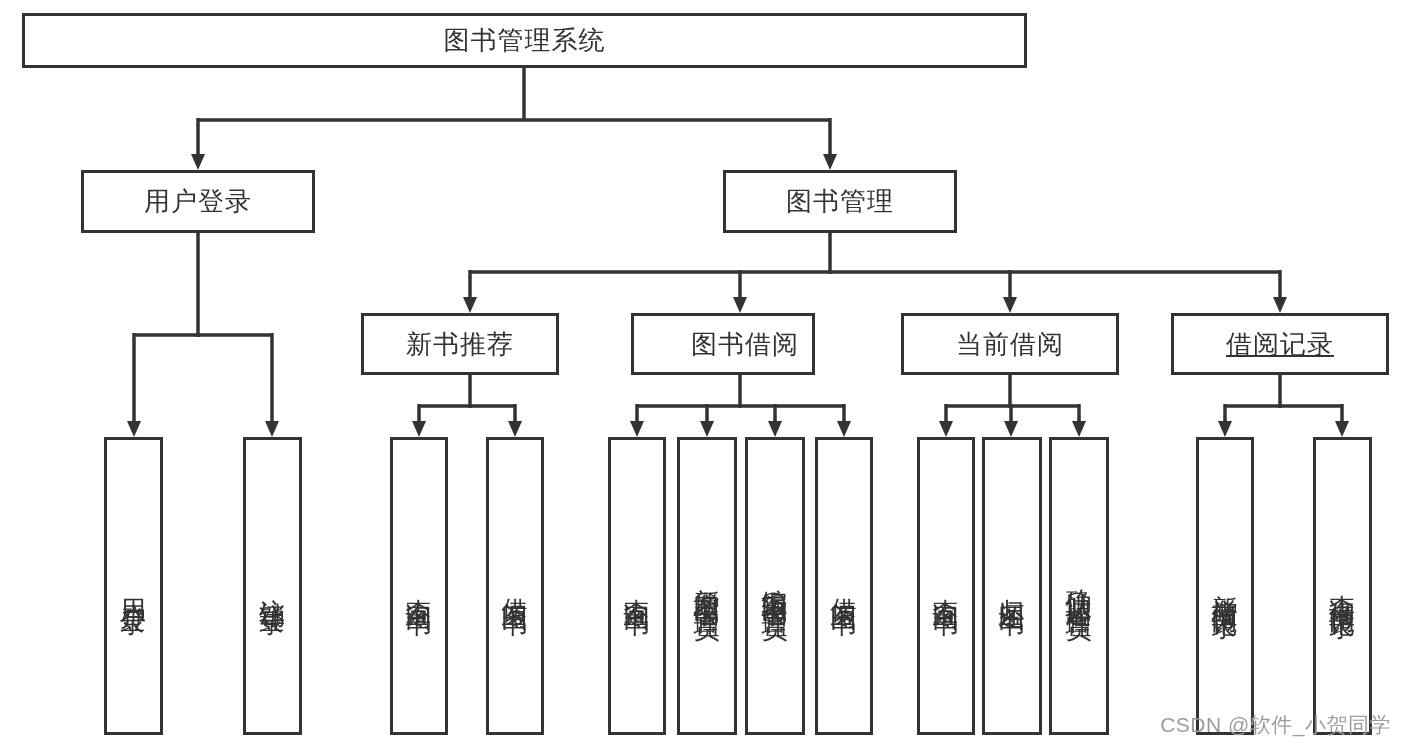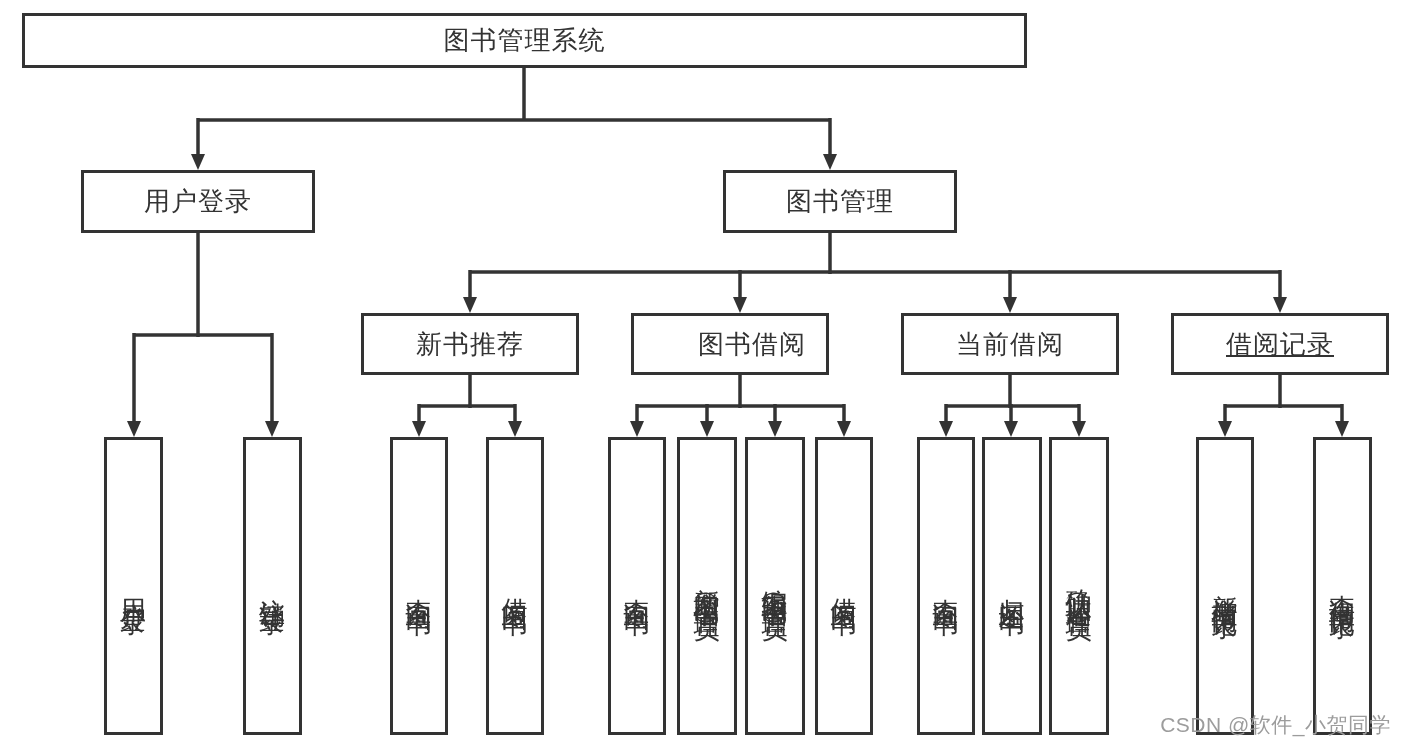--- a/index.html
+++ b/index.html
@@ -133,24 +133,24 @@
     <span>图书管理系统</span>
   </div>
 
   <div class="box h-box" style="left:81px; top:170px; width:234px; height:63px;">
     <span>用户登录</span>
   </div>
   <div class="box h-box" style="left:713px; top:170px; width:234px; height:63px;margin-left:10px;">
     <span>图书管理</span>
   </div>
 
-  <div class="box h-box" style="left:361px; top:313px; width:218px; height:62px;">
+  <div class="box h-box" style="left:361px; top:313px; width:198px; height:62px;">
     <span>新书推荐</span>
   </div>
-  <div class="box h-box" style="left:631px; top:313px; width:198px; height:62px;padding-left:44px;">
+  <div class="box h-box" style="left:631px; top:313px; width:184px; height:62px;padding-left:44px;">
     <span>图书借阅</span>
   </div>
   <div class="box h-box" style="left:901px; top:313px; width:218px; height:62px;">
     <span>当前借阅</span>
   </div>
   <div class="box h-box" style="left:1171px; top:313px; width:218px; height:62px;text-decoration:underline;">
     <span>借阅记录</span>
   </div>
 
   <div class="box v-box" style="left:104px; top:437px; width:59px; height:298px;">

